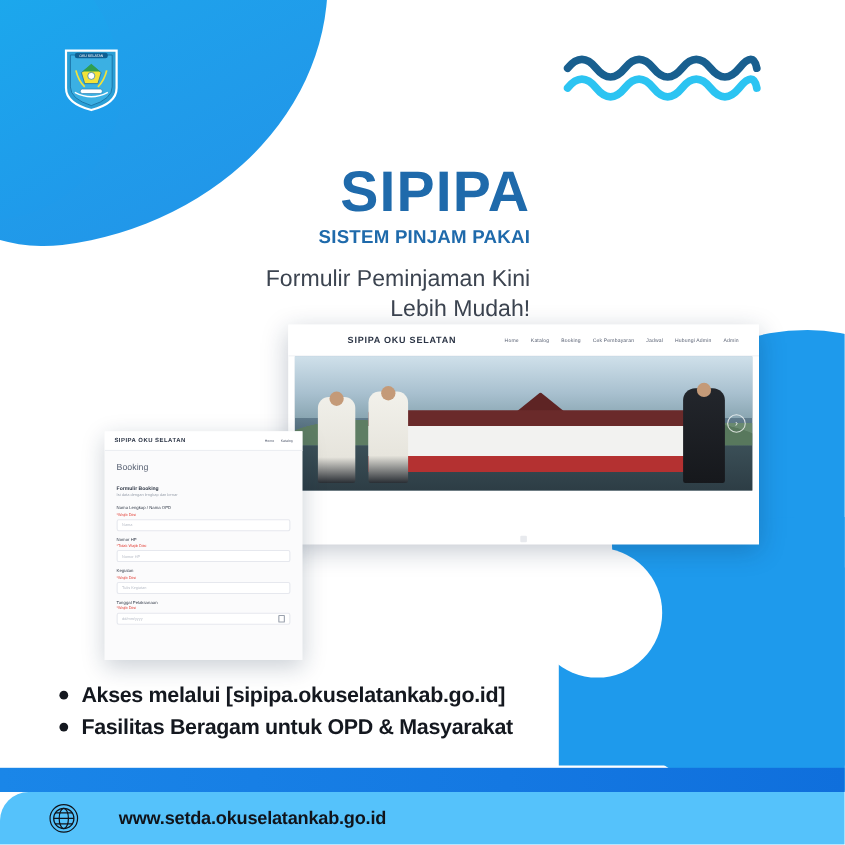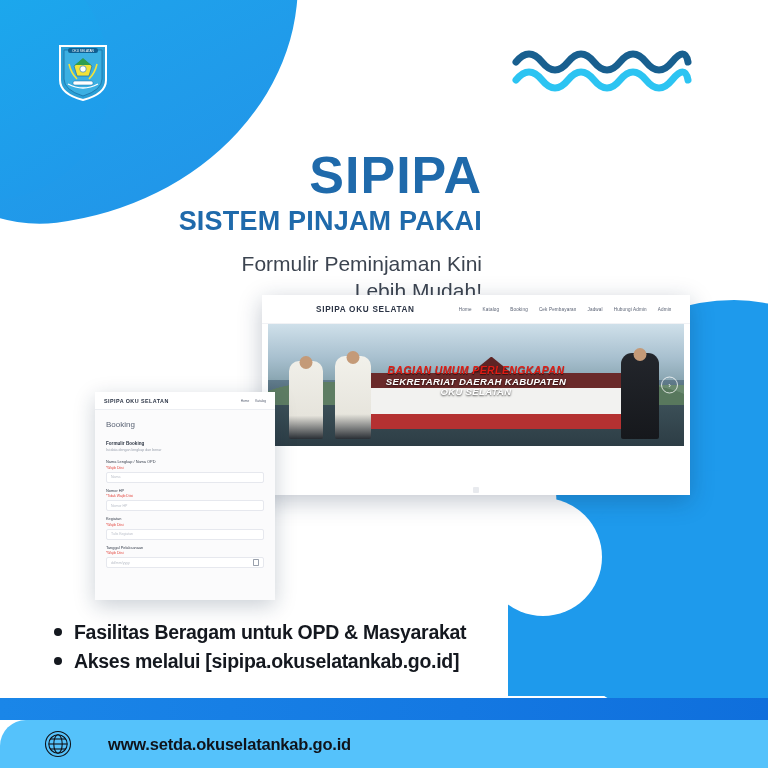--- a/index.html
+++ b/index.html
@@ -62,21 +62,21 @@
   
   .waves{position:absolute;left:512px;top:44px;width:180px;height:48px;}
 
   
   .headline{position:absolute;left:52px;top:150px;width:430px;text-align:right;}
   .h-title{
     font-size:52px;line-height:0.98;font-weight:bold;color:#1f6aab;
     letter-spacing:1px;margin:0;
   }
   .h-sub{
-    font-size:27px;line-height:1.05;font-weight:bold;color:#1f6aab;
+    font-size:17px;line-height:1.05;font-weight:bold;color:#1f6aab;
     letter-spacing:0.2px;margin:6px 0 0 0;
   }
   .h-tagline{
     font-size:21px;line-height:1.28;color:#3c4450;margin:16px 0 0 0;
     font-weight:400;
   }
 
   
   .bullets{position:absolute;left:44px;top:618px;margin:0;padding:0;list-style:none;}
   .bullets li{
@@ -266,25 +266,20 @@
       <div class="figure fig-left1">
         <div class="fig-head"></div>
       </div>
       <div class="figure fig-left2">
         <div class="fig-head"></div>
       </div>
       <div class="figure fig-right">
         <div class="fig-head"></div>
       </div>
 
-      <div class="hero-text">
-        <span class="hero-t1">BAGIAN UMUM PERLENGKAPAN</span>
-        <span class="hero-t2">SEKRETARIAT DAERAH KABUPATEN</span>
-        <span class="hero-t3">OKU SELATAN</span>
-      </div>
 
       <div class="carousel-arrow">›</div>
     </div>
 
     <div class="scroll-hint"></div>
   </div>
 
   <div class="win-book">
     <div class="nav">
       <div class="brand-book">SIPIPA OKU SELATAN</div>
@@ -323,25 +318,25 @@
       <div class="f-input">
         <span>dd/mm/yyyy</span>
         <span class="cal-ico"></span>
       </div>
     </div>
   </div>
 
   <ul class="bullets">
     <li>
       <span class="dot"></span>
-      <span>Fasilitas Beragam untuk OPD &amp; Masyarakat</span>
+      <span>Akses melalui [sipipa.okuselatankab.go.id]</span>
     </li>
     <li>
       <span class="dot"></span>
-      <span>Akses melalui [sipipa.okuselatankab.go.id]</span>
+      <span>Fasilitas Beragam untuk OPD &amp; Masyarakat</span>
     </li>
   </ul>
 
   <div class="band-dark"></div>
   <div class="footer-bar">
     <div class="footer-inner">
       <span class="globe-icon">
         <svg viewBox="0 0 28 28" width="28" height="28">
           <circle cx="14" cy="14" r="12.5" fill="none" stroke="#10131a" stroke-width="1.1"></circle>
           <circle cx="14" cy="14" r="9.2" fill="none" stroke="#10131a" stroke-width="1.1"></circle>

